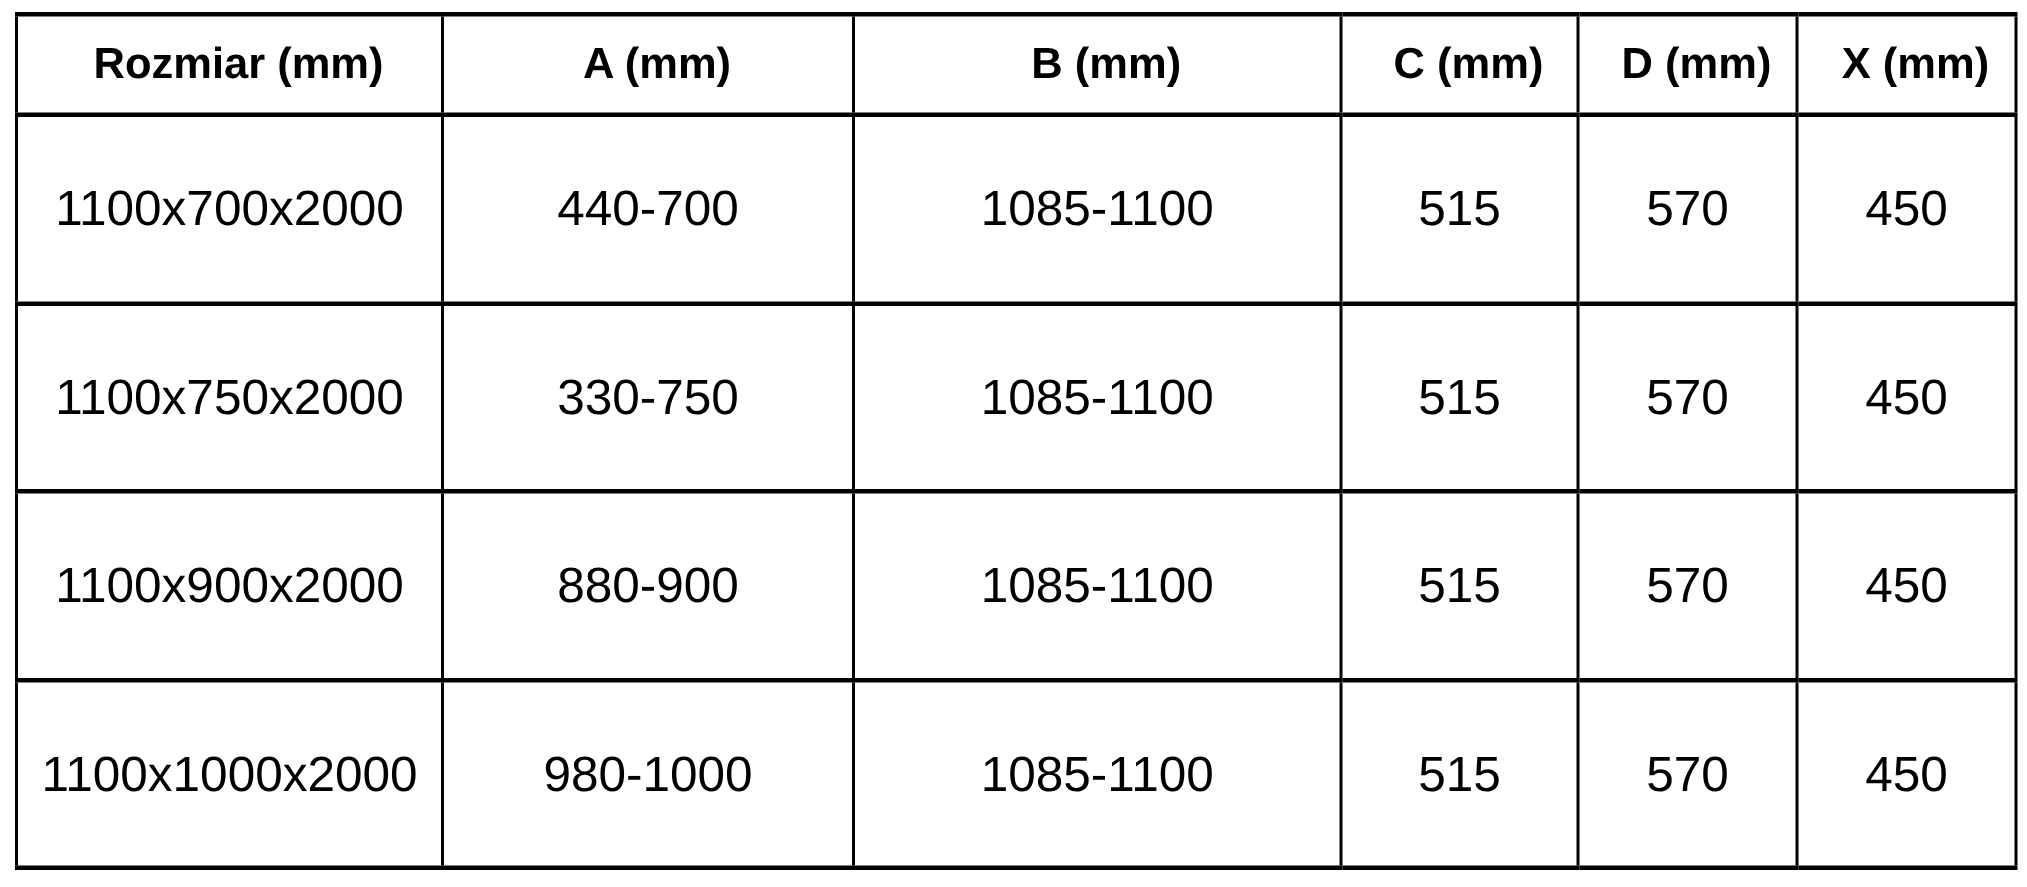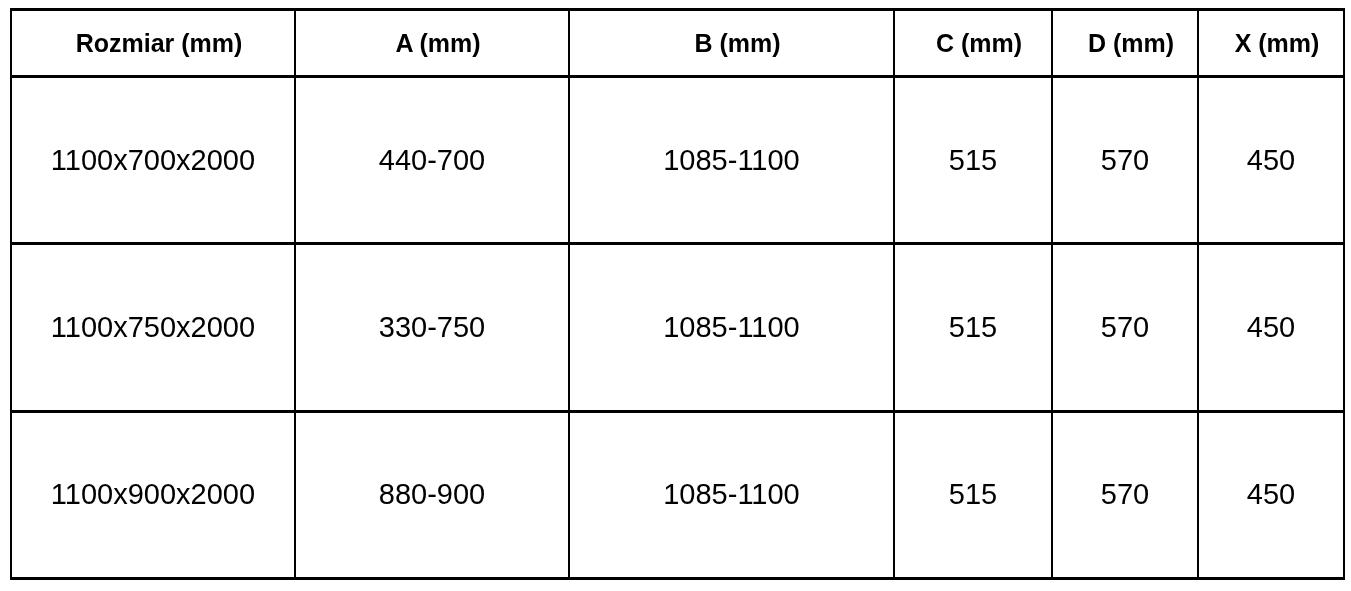--- a/index.html
+++ b/index.html
@@ -32,27 +32,27 @@
     border-right: 2px solid #000000;
     border-top: 3px solid #000000;
     border-bottom: 3px solid #000000;
     text-align: center;
     vertical-align: middle;
     padding: 0;
     overflow: hidden;
     white-space: nowrap;
   }
   table.spec-table th {
-    font-size: 25px;
+    font-size: 29px;
     font-weight: bold;
     height: 64px;
     padding-left: 12px;
   }
   table.spec-table td {
-    font-size: 29px;
+    font-size: 33px;
     font-weight: normal;
   }
 </style>
 </head>
 <body>
 
 <div class="page">
   <table class="spec-table">
     <colgroup>
       <col style="width:284px">
@@ -90,15 +90,23 @@
         <td>450</td>
       </tr>
       <tr>
         <td>1100x900x2000</td>
         <td>880-900</td>
         <td>1085-1100</td>
         <td>515</td>
         <td>570</td>
         <td>450</td>
       </tr>
+      <tr>
+        <td>1100x1000x2000</td>
+        <td>980-1000</td>
+        <td>1085-1100</td>
+        <td>515</td>
+        <td>570</td>
+        <td>450</td>
+      </tr>
     </tbody>
   </table>
 </div>
 
 </body></html>

